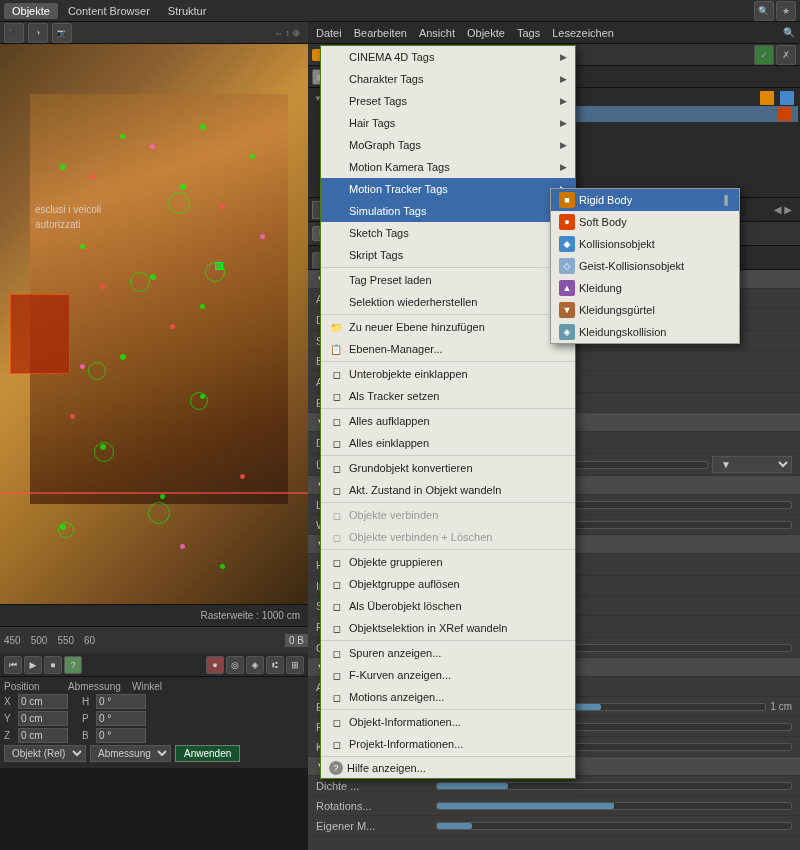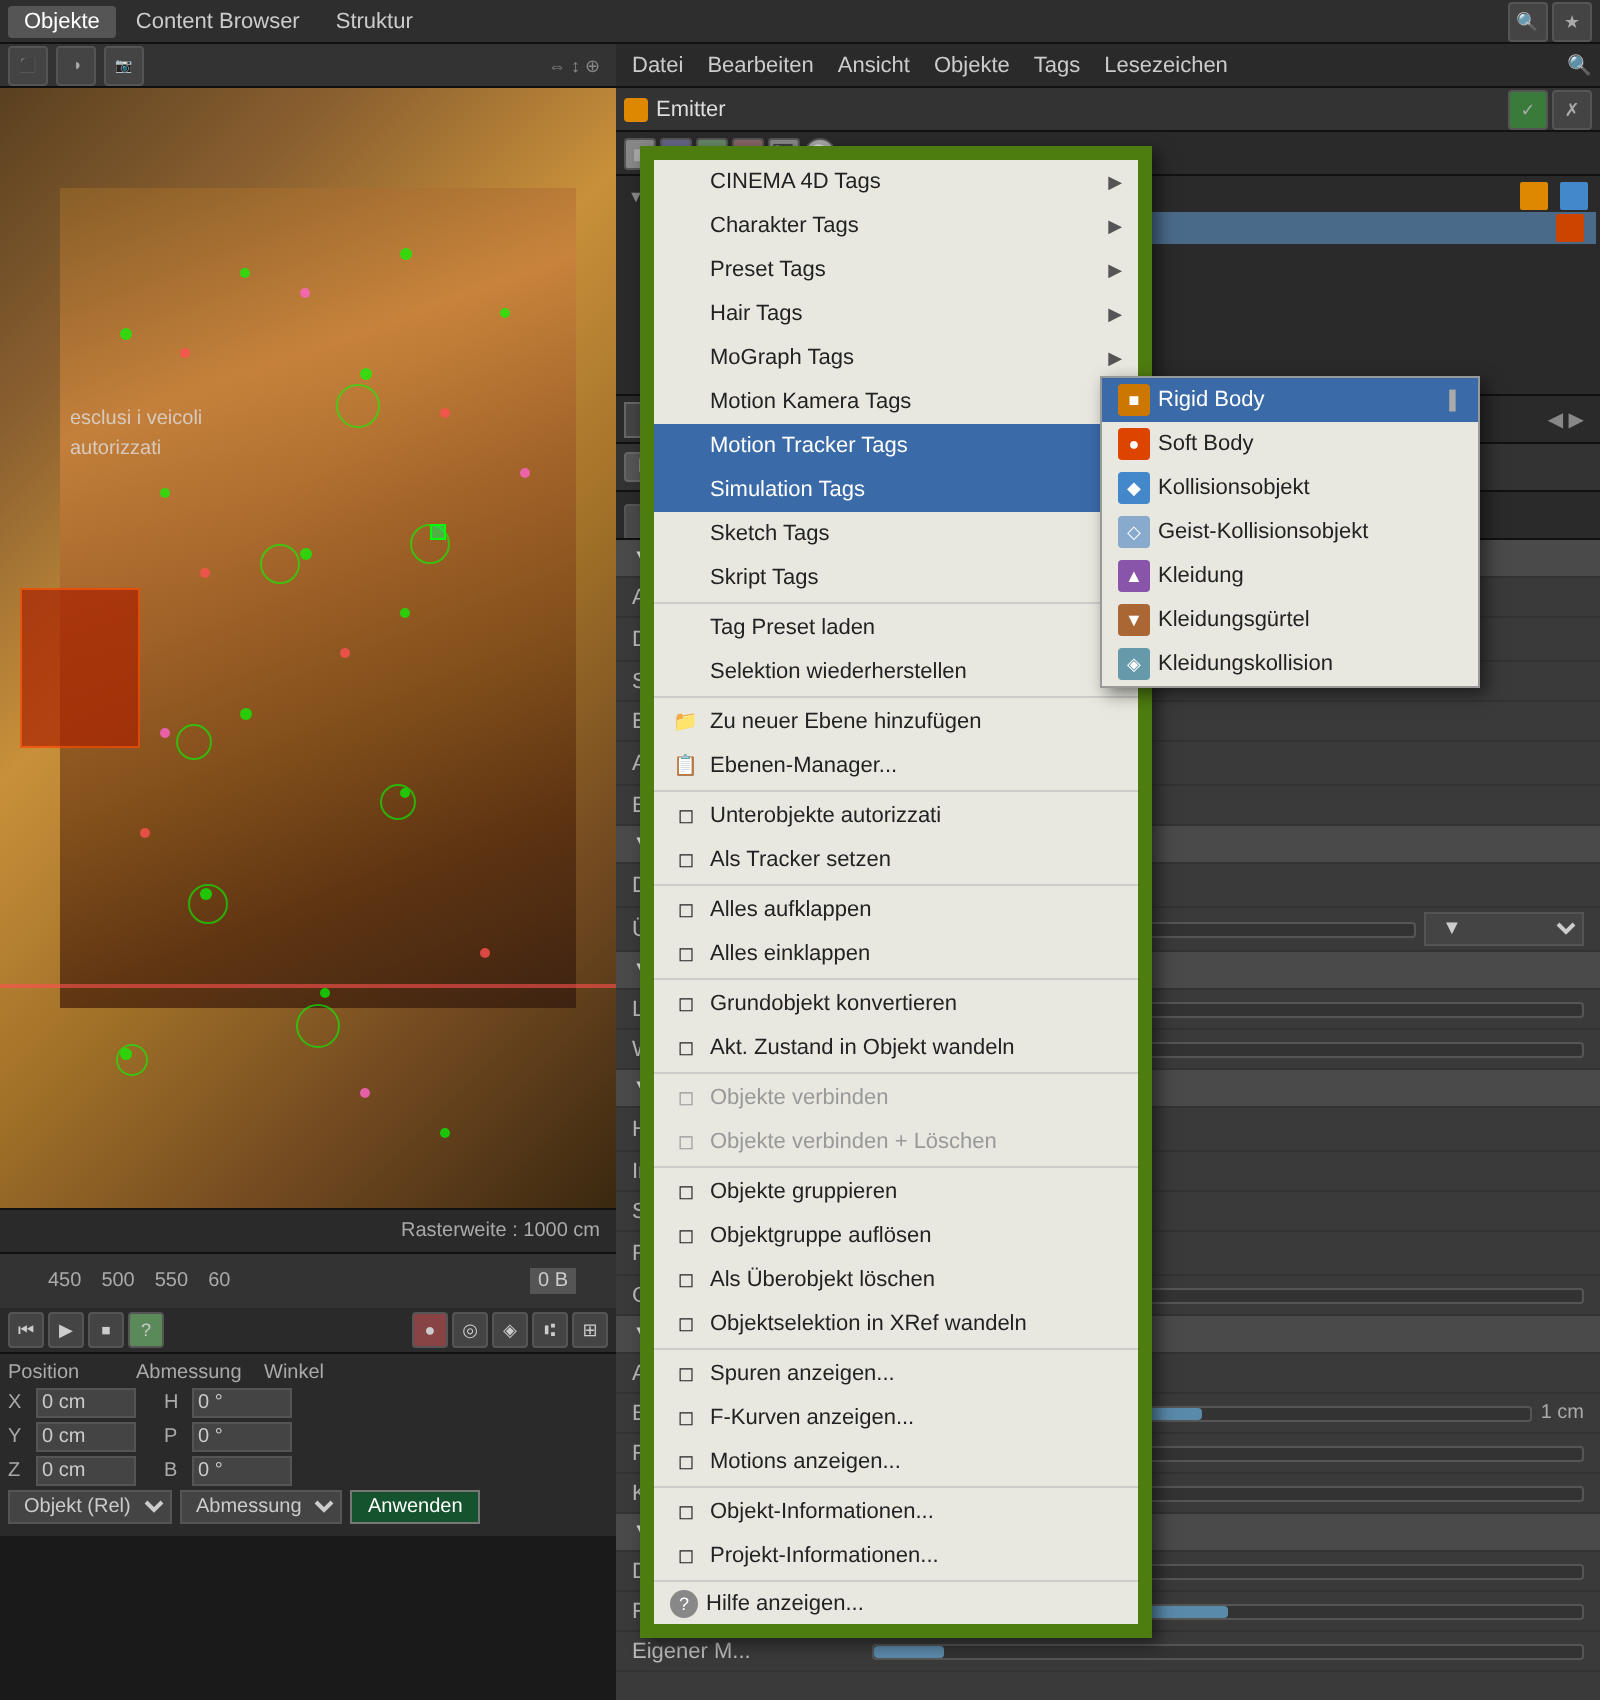--- a/index.html
+++ b/index.html
@@ -101,21 +101,21 @@
       padding-right: 8px;
       font-size: 10px;
       color: #aaa;
     }
     .timeline-bar {
       background: #333;
       height: 28px;
       border-top: 1px solid #111;
       display: flex;
       align-items: center;
-      padding: 0 20px;
+      padding: 0 0;
       gap: 2px;
     }
     .timeline-label {
       font-size: 10px;
       color: #aaa;
       padding: 0 4px;
     }
     .timeline-badge {
       background: #555;
       padding: 1px 4px;
@@ -372,24 +372,23 @@
       z-index: 100;
     }
 
     
     .context-menu {
       position: absolute;
       top: 45px;
       left: 320px;
       width: 256px;
       background: #e8e8e0;
-      border: 7px solid #4d7c0f;
+      border: 1px solid #4d7c0f;
       box-shadow: 3px 3px 8px rgba(0,0,0,0.5);
       z-index: 200;
-      margin-top: 28px;
     }
     .cm-item {
       display: flex;
       align-items: center;
       padding: 3px 8px;
       font-size: 11px;
       color: #222;
       cursor: pointer;
       justify-content: space-between;
       position: relative;
@@ -921,21 +920,21 @@
       <span class="cm-item-icon">📁</span>
       <span class="cm-item-text">Zu neuer Ebene hinzufügen</span>
     </div>
     <div class="cm-item">
       <span class="cm-item-icon">📋</span>
       <span class="cm-item-text">Ebenen-Manager...</span>
     </div>
     <div class="cm-separator"></div>
     <div class="cm-item">
       <span class="cm-item-icon">◻</span>
-      <span class="cm-item-text">Unterobjekte autorizzati</span>
+      <span class="cm-item-text">Unterobjekte einklappen</span>
     </div>
     <div class="cm-item">
       <span class="cm-item-icon">◻</span>
       <span class="cm-item-text">Als Tracker setzen</span>
     </div>
     <div class="cm-separator"></div>
     <div class="cm-item">
       <span class="cm-item-icon">◻</span>
       <span class="cm-item-text">Alles aufklappen</span>
     </div>

